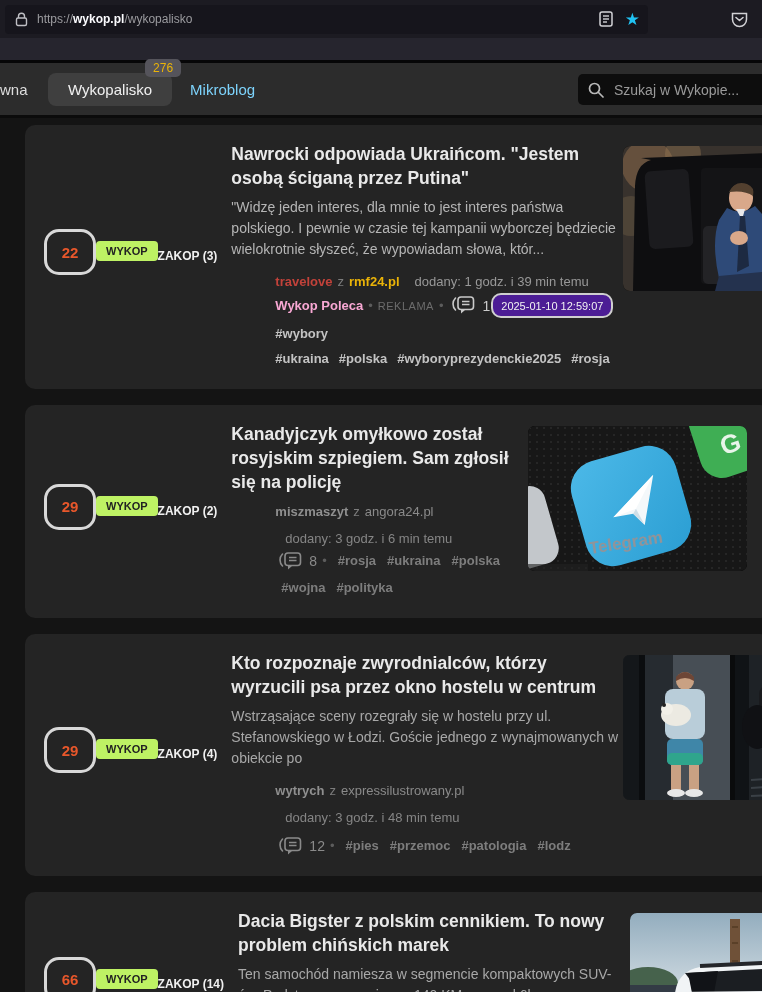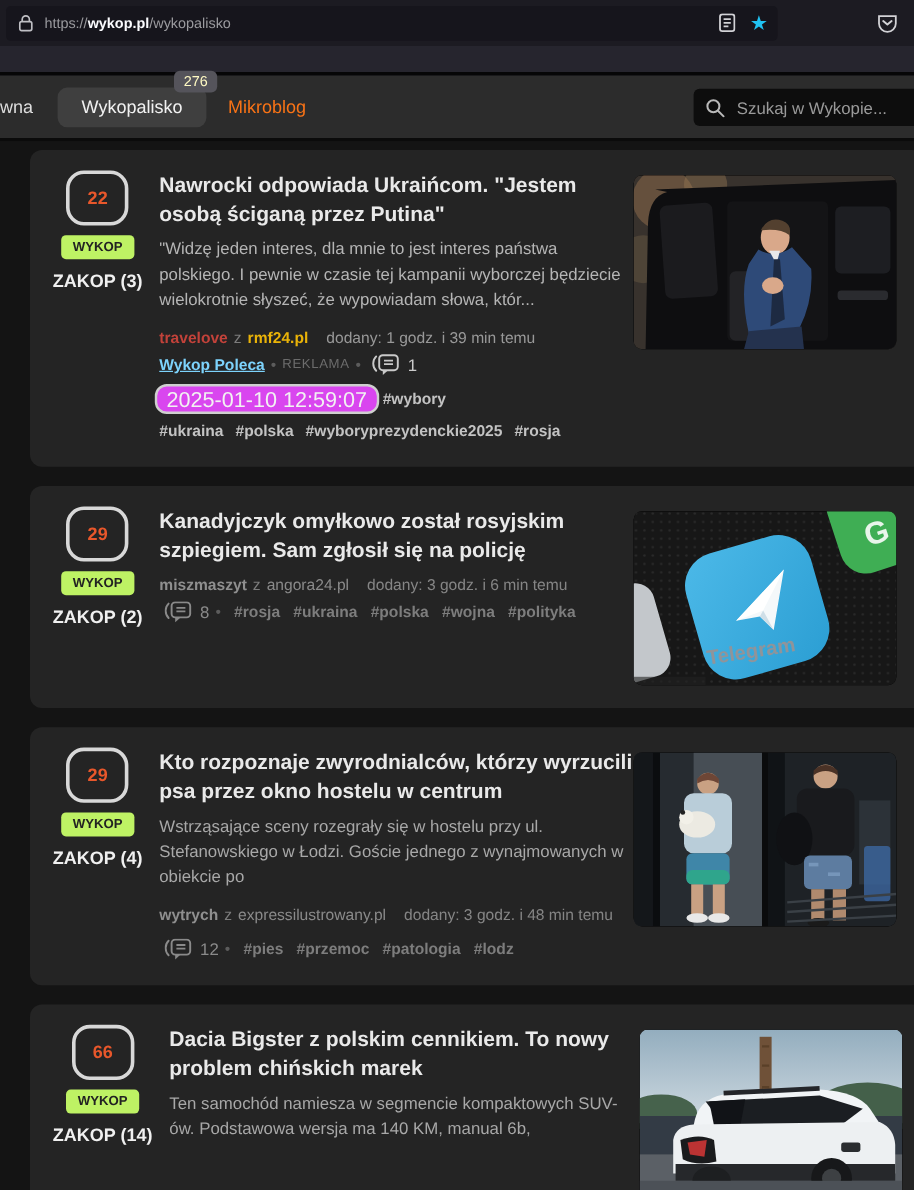--- a/index.html
+++ b/index.html
@@ -17,66 +17,66 @@
   .ub-icon{display:flex;margin-left:12px;cursor:pointer;}
   .star{color:#20c2f2;font-size:17px;line-height:17px;}
   .pocket{margin-left:82px;display:flex;}
   .bm-strip{height:22px;background:#26252e;border-bottom:3px solid #060607;}
   
   .sitenav{height:52px;background:#2c2c2c;display:flex;align-items:center;position:relative;
     border-bottom:3px solid #0b0b0b;}
   .nav-home{color:#dddddd;font-size:15px;margin-left:0;width:30px;overflow:hidden;}
   .nav-active{position:relative;margin-left:18px;background:#3f3f3f;border-radius:8px;
     padding:8px 20px;color:#f1f1f1;font-size:15px;cursor:pointer;}
-  .nav-badge{position:absolute;top:-14px;right:-9px;background:#55545b;color:#fef9c3;
+  .nav-badge{position:absolute;top:-14px;right:-9px;background:#55545b;color:#eab308;
     font-size:12px;padding:2px 8px;border-radius:5px;}
-  .nav-item{margin-left:18px;color:#f97316;font-size:15px;cursor:pointer;}
+  .nav-item{margin-left:18px;color:#7dd3fc;font-size:15px;cursor:pointer;}
   .searchbox{position:absolute;left:578px;top:11px;width:200px;height:31px;background:#0d0d0d;
     border-radius:5px;display:flex;align-items:center;padding:0 10px;box-sizing:border-box;}
   .searchbox svg{flex:0 0 auto;margin-right:8px;}
   .searchbox input{background:transparent;border:none;outline:none;color:#cfcfcf;
     font-size:14px;width:150px;font-family:"Liberation Sans",sans-serif;}
   .searchbox input::placeholder{color:#9a9a9a;}
   
   .content{padding:7px 0 0 25px;position:relative;}
   .card{width:745px;background:#242424;border-radius:10px;display:flex;
     padding:17px 0 19px 19px;box-sizing:border-box;margin-bottom:16px;position:relative;}
-  .vote-col{flex:0 0 56px;margin-right:14px;display:flex;flex-direction:column;align-items:center;}
+  .vote-col{flex:0 0 56px;margin-right:14px;display:flex;align-items:center;}
   .vote-box{width:46px;height:40px;border:3px solid #d8d8d8;border-radius:15px;
     display:flex;align-items:center;justify-content:center;margin-bottom:8px;cursor:pointer;}
   .vote-num{color:#e8572b;font-weight:700;font-size:15px;}
   .wykop-btn{background:#bef264;color:#222;border:none;border-radius:4px;font-weight:700;
     font-size:11px;padding:4px 10px;margin-bottom:10px;cursor:pointer;font-family:"Liberation Sans",sans-serif;}
-  .zakop{color:#f0f0f0;font-weight:700;font-size:15px;white-space:nowrap;cursor:pointer;}
+  .zakop{color:#f0f0f0;font-weight:700;font-size:12px;white-space:nowrap;cursor:pointer;}
   .text-col{width:400px;}
   .title{margin:0 0 7px;font-size:17.5px;line-height:24px;font-weight:700;color:#e9e9e9;cursor:pointer;}
   .excerpt{margin:0 0 11px;font-size:14px;line-height:21px;color:#b5b5b5;width:392px;}
   .dim .excerpt{color:#a8a8a8;}
-  .meta{display:flex;align-items:center;flex-wrap:wrap;font-size:13px;line-height:22px;gap:5px;}
+  .meta{display:flex;align-items:center;flex-wrap:wrap;font-size:13px;line-height:22px;gap:5px;margin-left:44px;}
   .meta.tagsrow{margin-top:3px;gap:10px;}
   .author-red{color:#c2423a;font-weight:700;cursor:pointer;}
   .author-dim{color:#8f8f8f;font-weight:700;cursor:pointer;}
   .zword{color:#7c7c7c;}
   .src-bright{color:#eab308;font-weight:700;cursor:pointer;}
   .src-dim{color:#8a8a8a;cursor:pointer;}
   .added{color:#989898;margin-left:10px;}
   .dim .added{color:#858585;}
-  .promo{color:#7dd3fc;font-weight:700;text-decoration:underline;}
+  .promo{color:#f9a8d4;font-weight:700;}
   .dot{color:#5c5c5c;}
   .reklama{color:#6c6c6c;font-size:11px;letter-spacing:.5px;}
   .cicon{display:flex;margin:0 2px 0 4px;}
   .ccount{font-size:14px;}
   .bright-c{color:#cbcbcb;}
   .dim-c{color:#8a8a8a;}
   .tag{font-weight:600;cursor:pointer;text-decoration:none;}
   .tag-bright{color:#c3c3c3;}
   .tag-dim{color:#7d7d7d;}
   .tooltip{display:inline-flex;align-items:center;height:19px;padding:1px 8px;margin:0 -2px 0 -4px;
-    border:2px solid #cfcfcf;border-radius:10px;background:#d946ef;color:#f2f2f2;
-    font-size:18px;position:relative;z-index:2;white-space:nowrap;}
+    border:2px solid #cfcfcf;border-radius:10px;background:#4c1d95;color:#f2f2f2;
+    font-size:11px;position:relative;z-index:2;white-space:nowrap;}
   .thumb{margin-left:auto;margin-right:23px;margin-top:4px;width:219px;height:145px;
     border-radius:7px;overflow:hidden;flex:0 0 auto;cursor:pointer;background:#000;}
   .meta2a{margin-top:0;}
 </style>
 </head>
 <body>
 
 <div class="toolbar">
   <div class="urlbar">
     <span class="lock">

